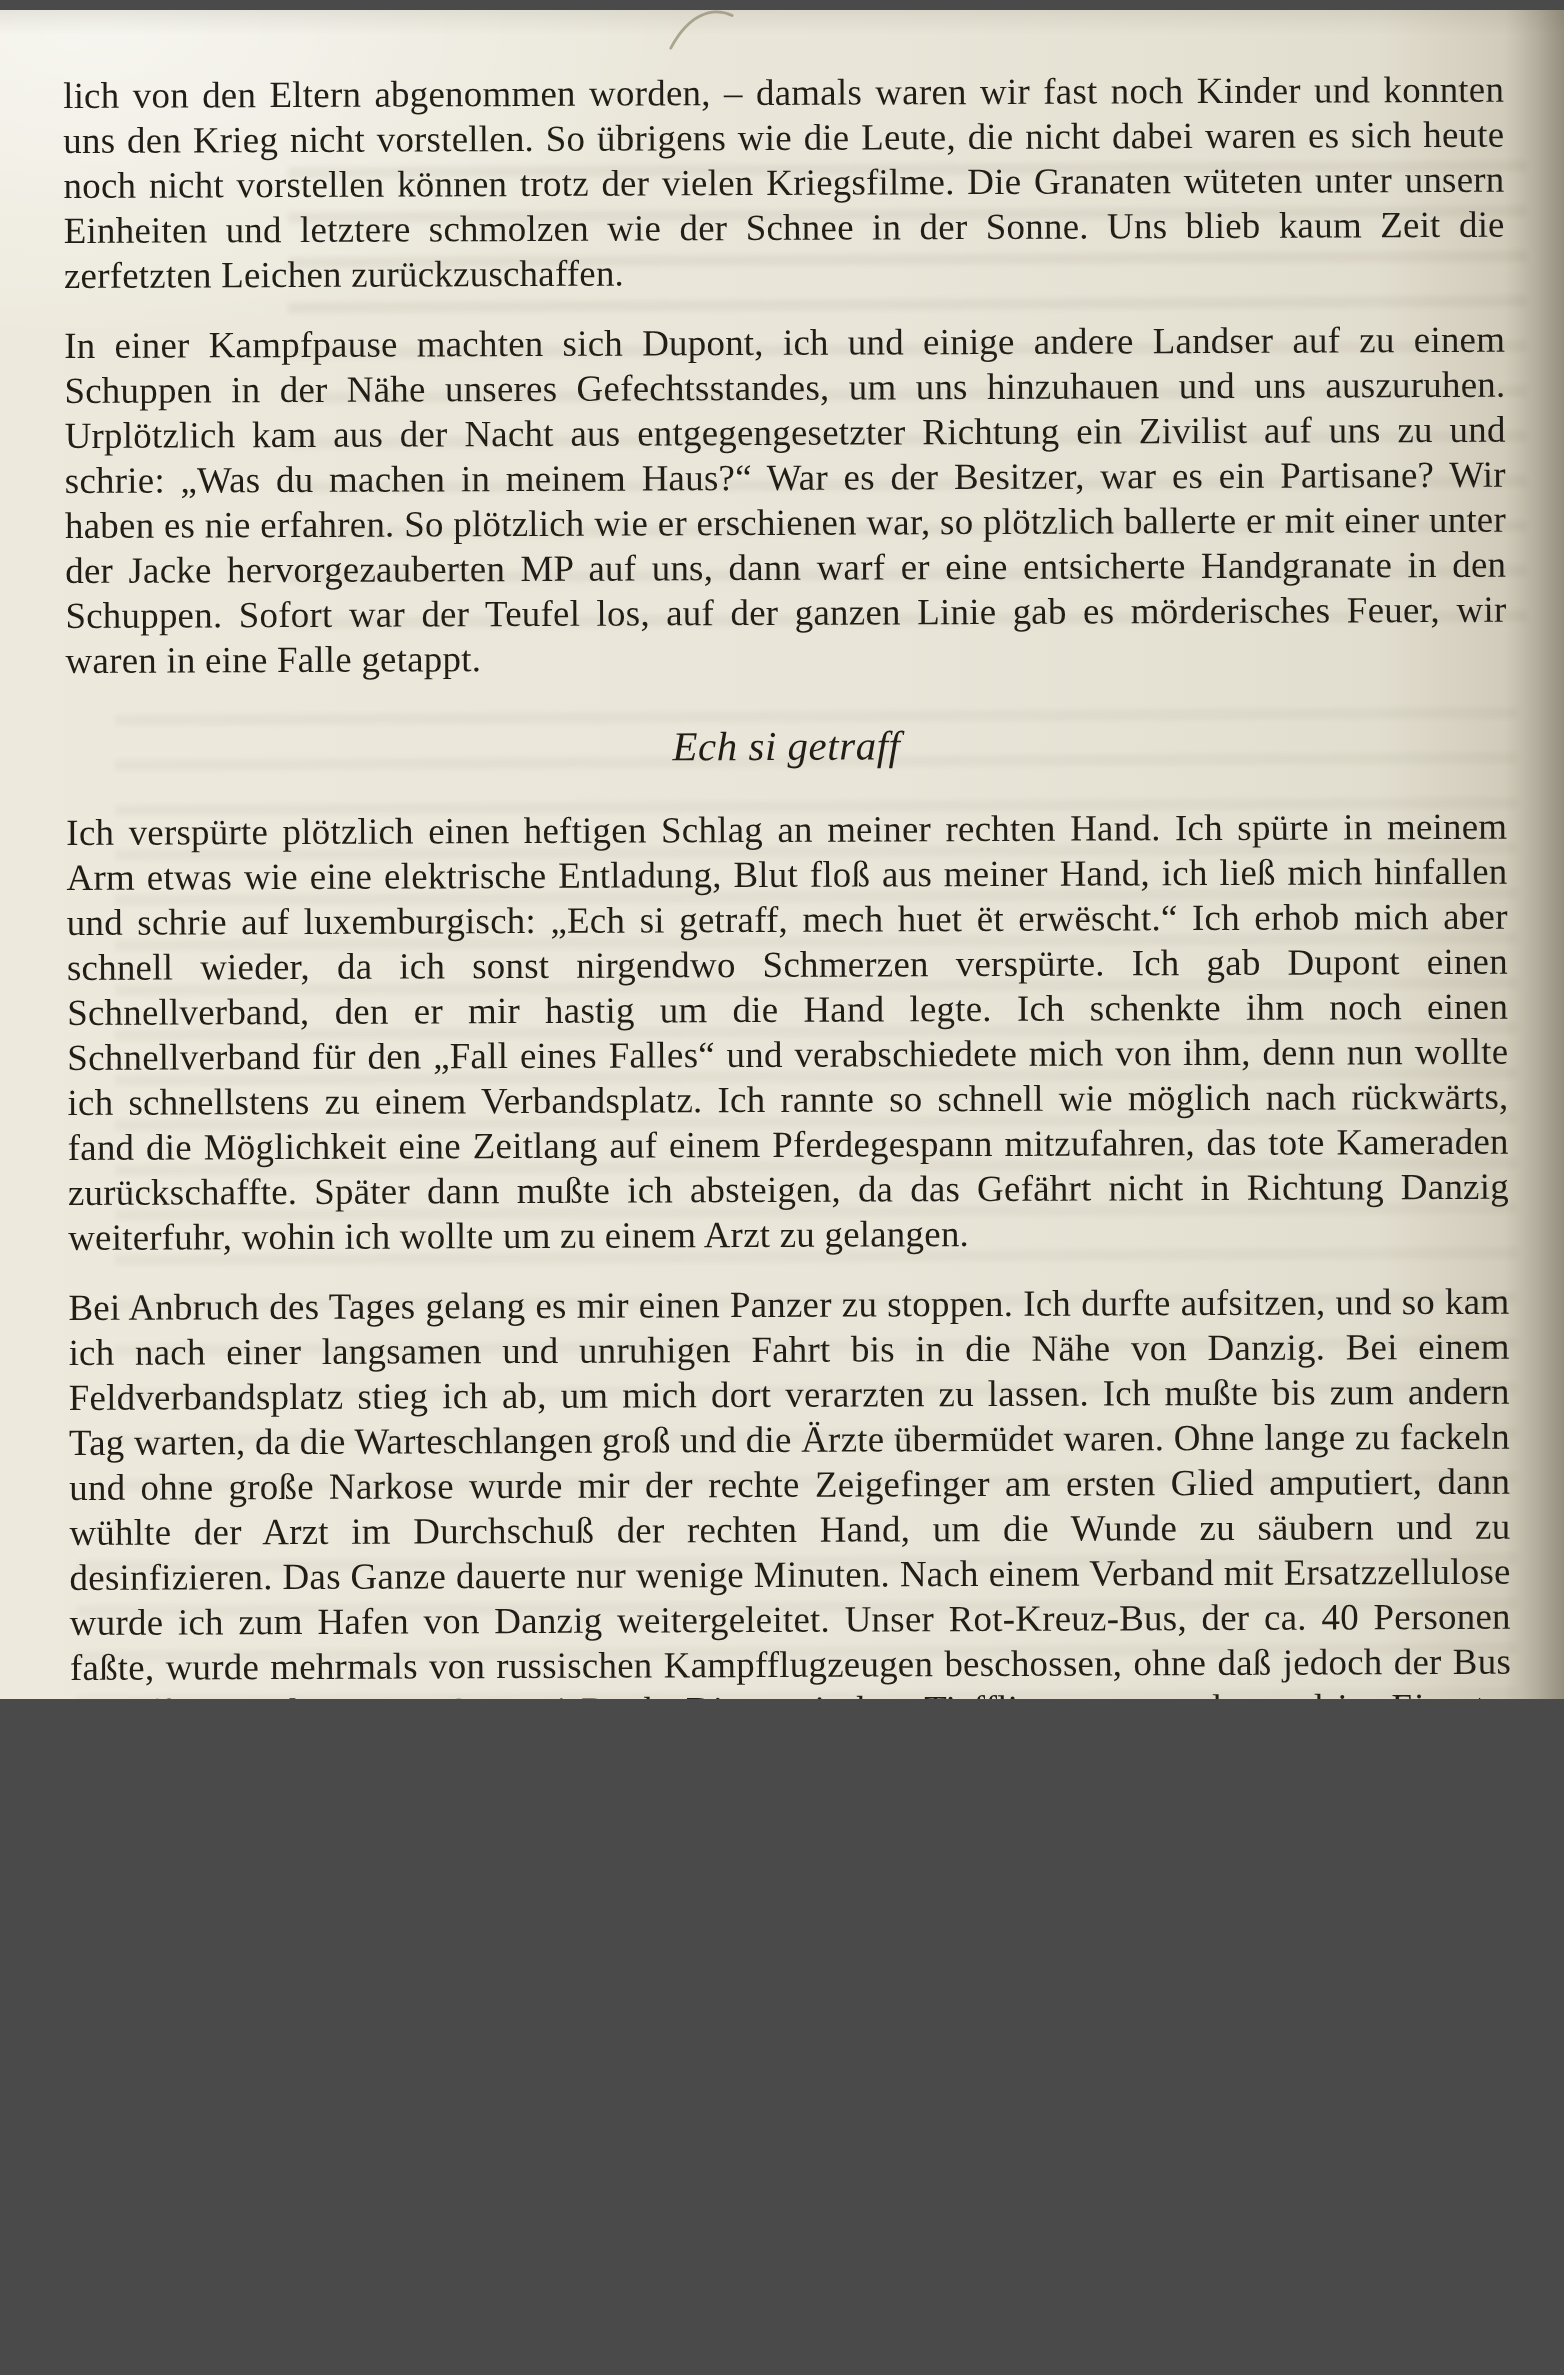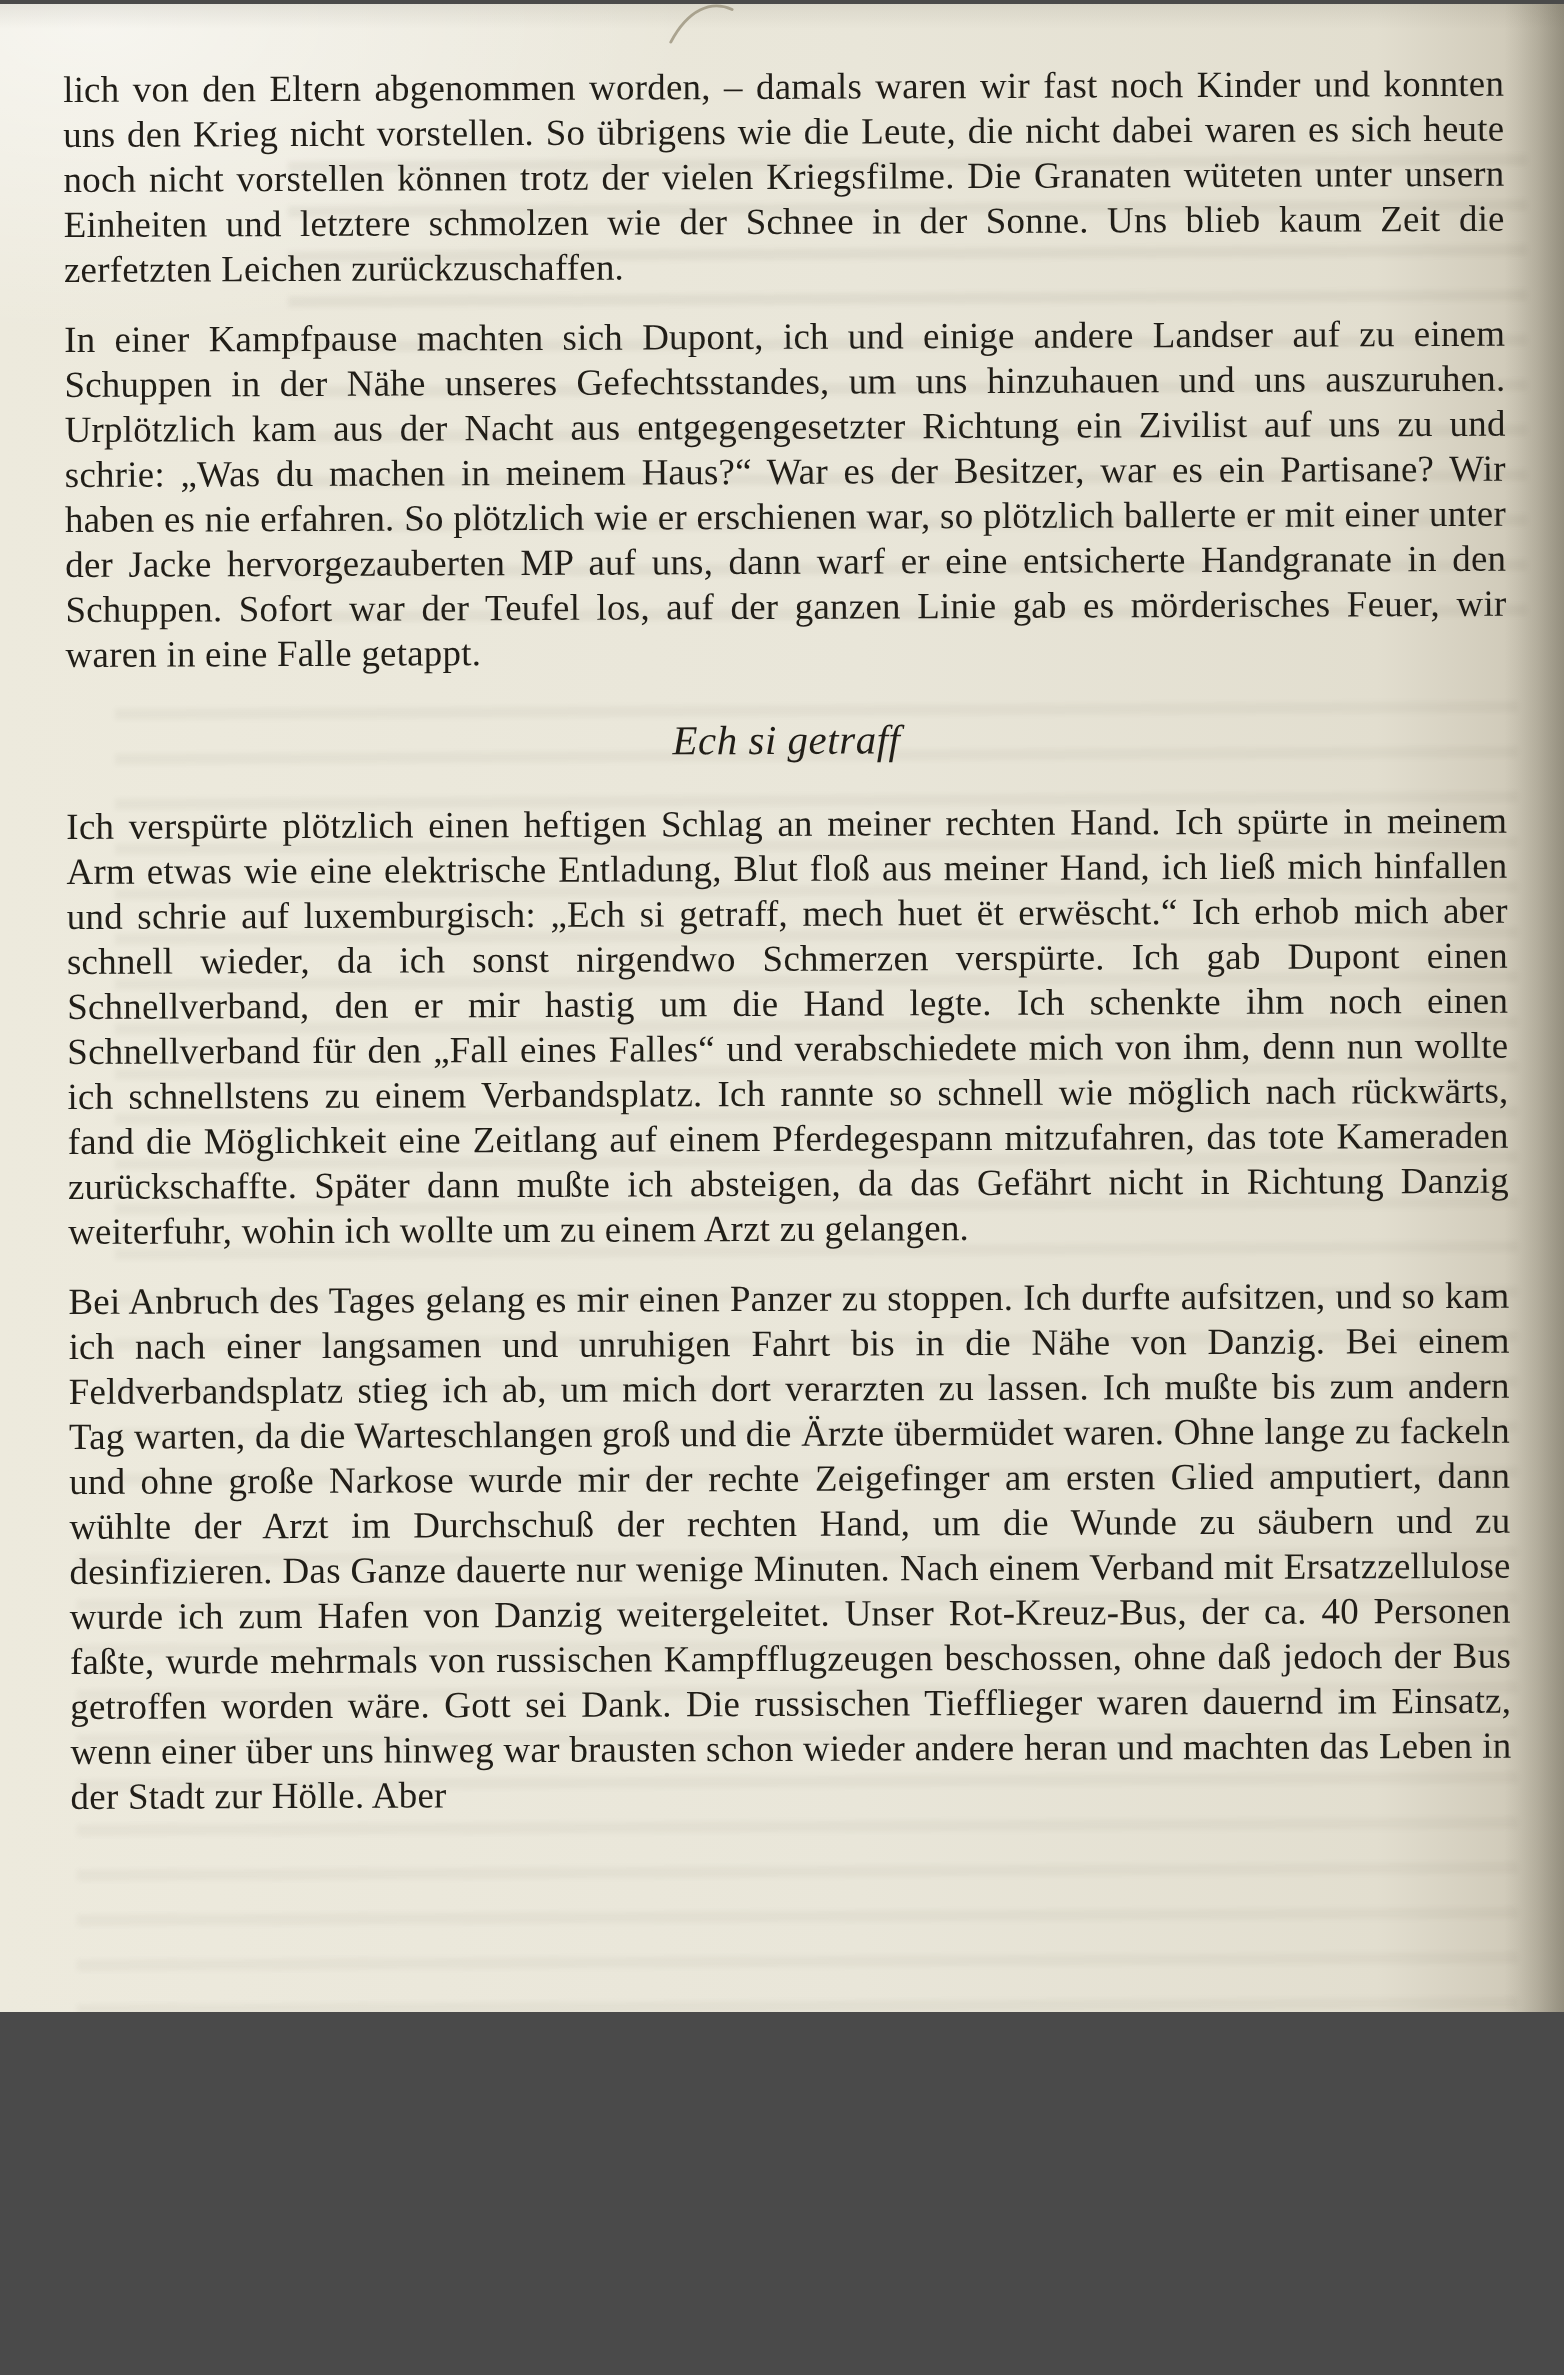--- a/index.html
+++ b/index.html
@@ -6,22 +6,22 @@
   html, body { margin: 0; padding: 0; }
   body {
     background: #4a4a4a;
     font-family: "Liberation Serif", "DejaVu Serif", serif;
   }
 
   
   .scan {
     position: relative;
     width: 1565px;
-    height: 2008px;
-    margin: 4px auto;
+    height: 1689px;
+    margin: 10px auto;
     overflow: hidden;
     background:
       radial-gradient(ellipse 961px 500px at 6% 1%, rgba(255,255,255,0.55), rgba(255,255,255,0) 62%),
       linear-gradient(90deg, #edeadd 0%, #e9e6d9 55%, #e2decf 88%, #cfc9b8 97%, #bdb7a5 100%),
       #e9e6d9;
   }
 
   
   .edge-shadow-right {
     position: absolute; top: 0; right: 0;

